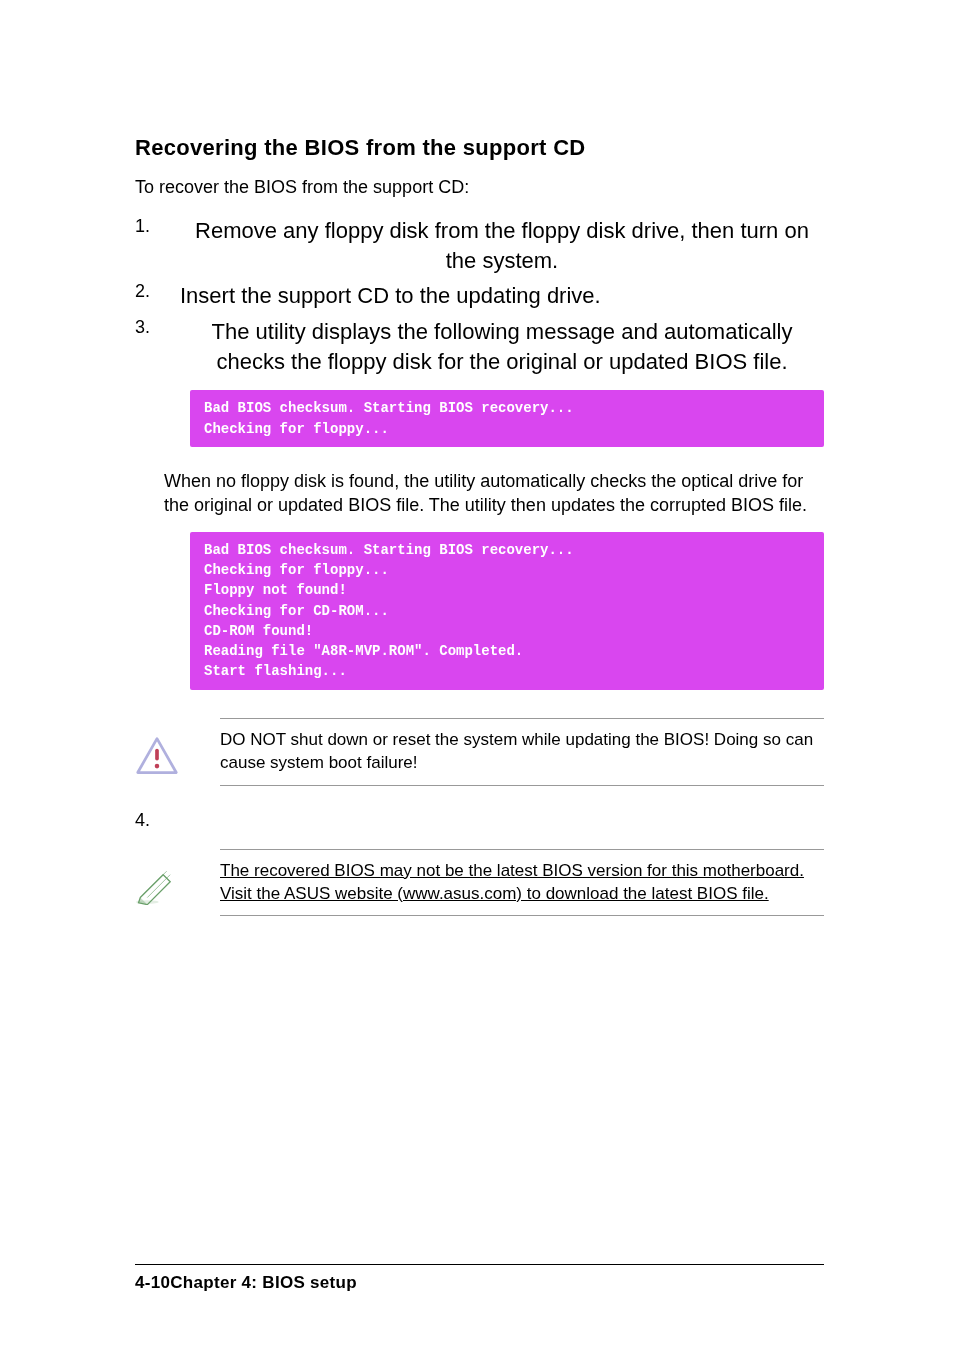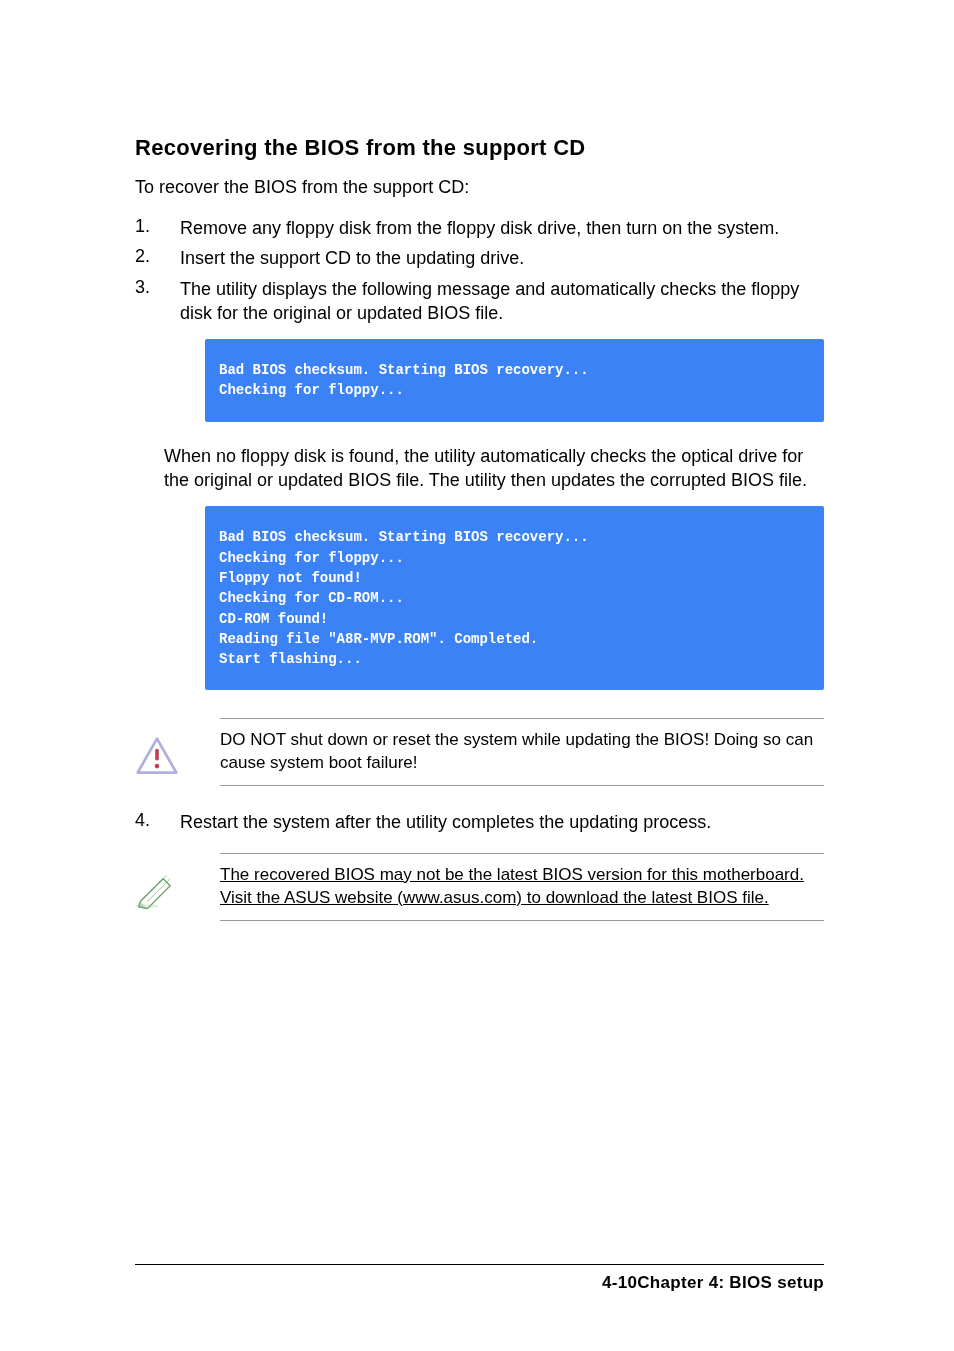--- a/index.html
+++ b/index.html
@@ -28,31 +28,32 @@
     .list-item {
       display: flex;
       margin-bottom: 6px;
     }
     .list-num {
       width: 45px;
       font-size: 18px;
       flex-shrink: 0;
     }
     .list-text {
-      font-size: 18px;
+      font-size: 22px;
       line-height: 1.35;
+      text-align: center;
     }
     .terminal {
-      background: #3b82f6;
+      background: #d946ef;
       color: #fff;
       font-family: "Courier New", Courier, monospace;
       font-size: 14px;
       font-weight: bold;
-      padding: 21px 14px;
-      margin: 14px 0 22px 70px;
+      padding: 8px 14px;
+      margin: 14px 0 22px 55px;
       line-height: 1.45;
       border-radius: 2px;
       white-space: pre-line;
     }
     .indent-para {
       margin-left: 29px;
       font-size: 18px;
       line-height: 1.35;
       margin-bottom: 0;
     }
@@ -86,21 +87,21 @@
       height: 36px;
     }
     .footer {
       position: absolute;
       bottom: 58px;
       left: 135px;
       right: 130px;
       border-top: 1.5px solid #000;
       padding-top: 8px;
       display: flex;
-      justify-content: flex-end;
+      justify-content: flex-start;
       font-size: 17px;
       font-weight: bold;
       letter-spacing: 0.3px;
     }
   </style>
 </head>
 <body>
 
 <h2 class="section-heading">Recovering the BIOS from the support CD</h2>
 <p class="intro-text">To recover the BIOS from the support CD:</p>
@@ -137,21 +138,20 @@
       <path d="M24 2 L45 39 L3 39 Z" fill="none" stroke="#b0b0de" stroke-width="3" stroke-linejoin="round"></path>
       <rect x="22" y="13" width="4" height="13" rx="2" fill="#c04058"></rect>
       <circle cx="24" cy="32" r="2.5" fill="#c04058"></circle>
     </svg>
   </div>
   <div class="callout-body">DO NOT shut down or reset the system while updating the BIOS! Doing so can cause system boot failure!</div>
 </div>
 
 <div class="list-item">
   <div class="list-num">4.</div>
-  <div class="list-text">Restart the system after the utility completes the updating process.</div>
 </div>
 
 <div class="callout" style="margin-top:18px;text-decoration:underline;">
   <div class="callout-icon">
     <svg class="pencil-svg" viewBox="0 0 50 40">
       <path d="M6 32 L32 6 L40 14 L14 40 L4 38 Z" fill="none" stroke="#6aa06a" stroke-width="1.5"></path>
       <path d="M6 32 L14 40 L4 38 Z" fill="#6aa06a" opacity="0.35"></path>
       <line x1="10" y1="28" x2="36" y2="2" stroke="#6aa06a" stroke-width="0.7"></line>
       <line x1="14" y1="32" x2="40" y2="6" stroke="#6aa06a" stroke-width="0.7"></line>
       <ellipse cx="14" cy="37" rx="13" ry="2" fill="#6aa06a" opacity="0.18"></ellipse>

